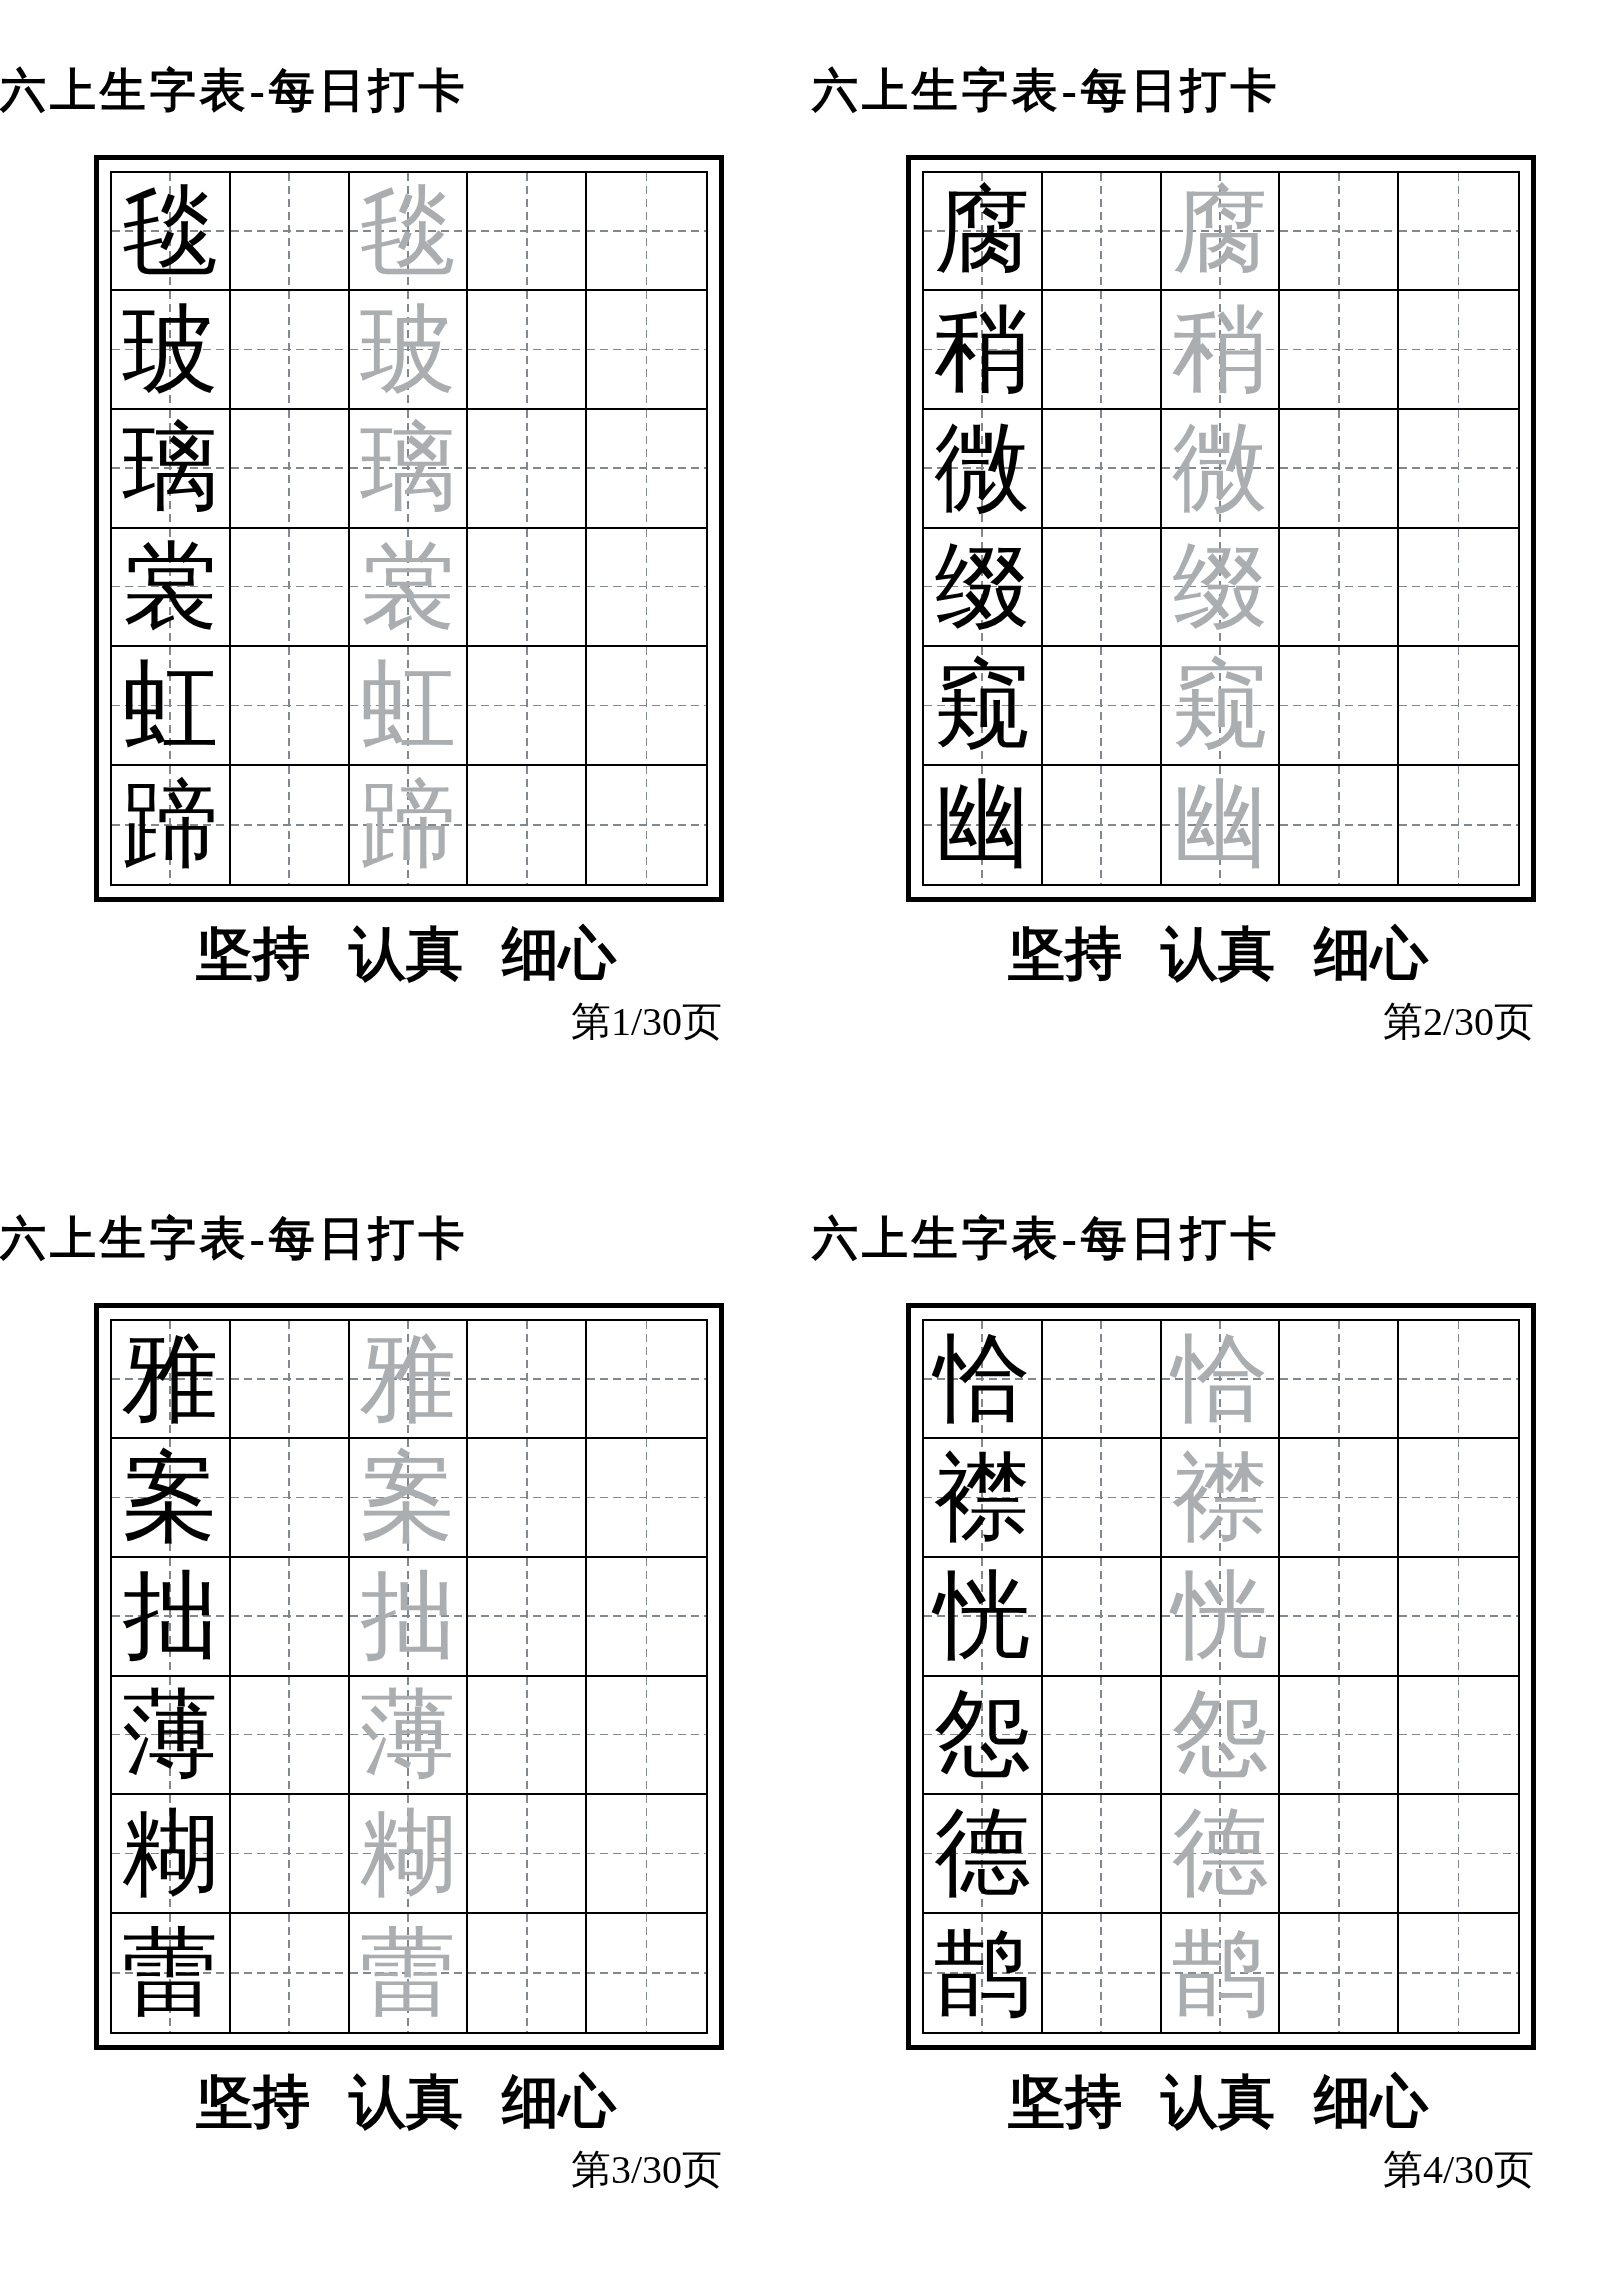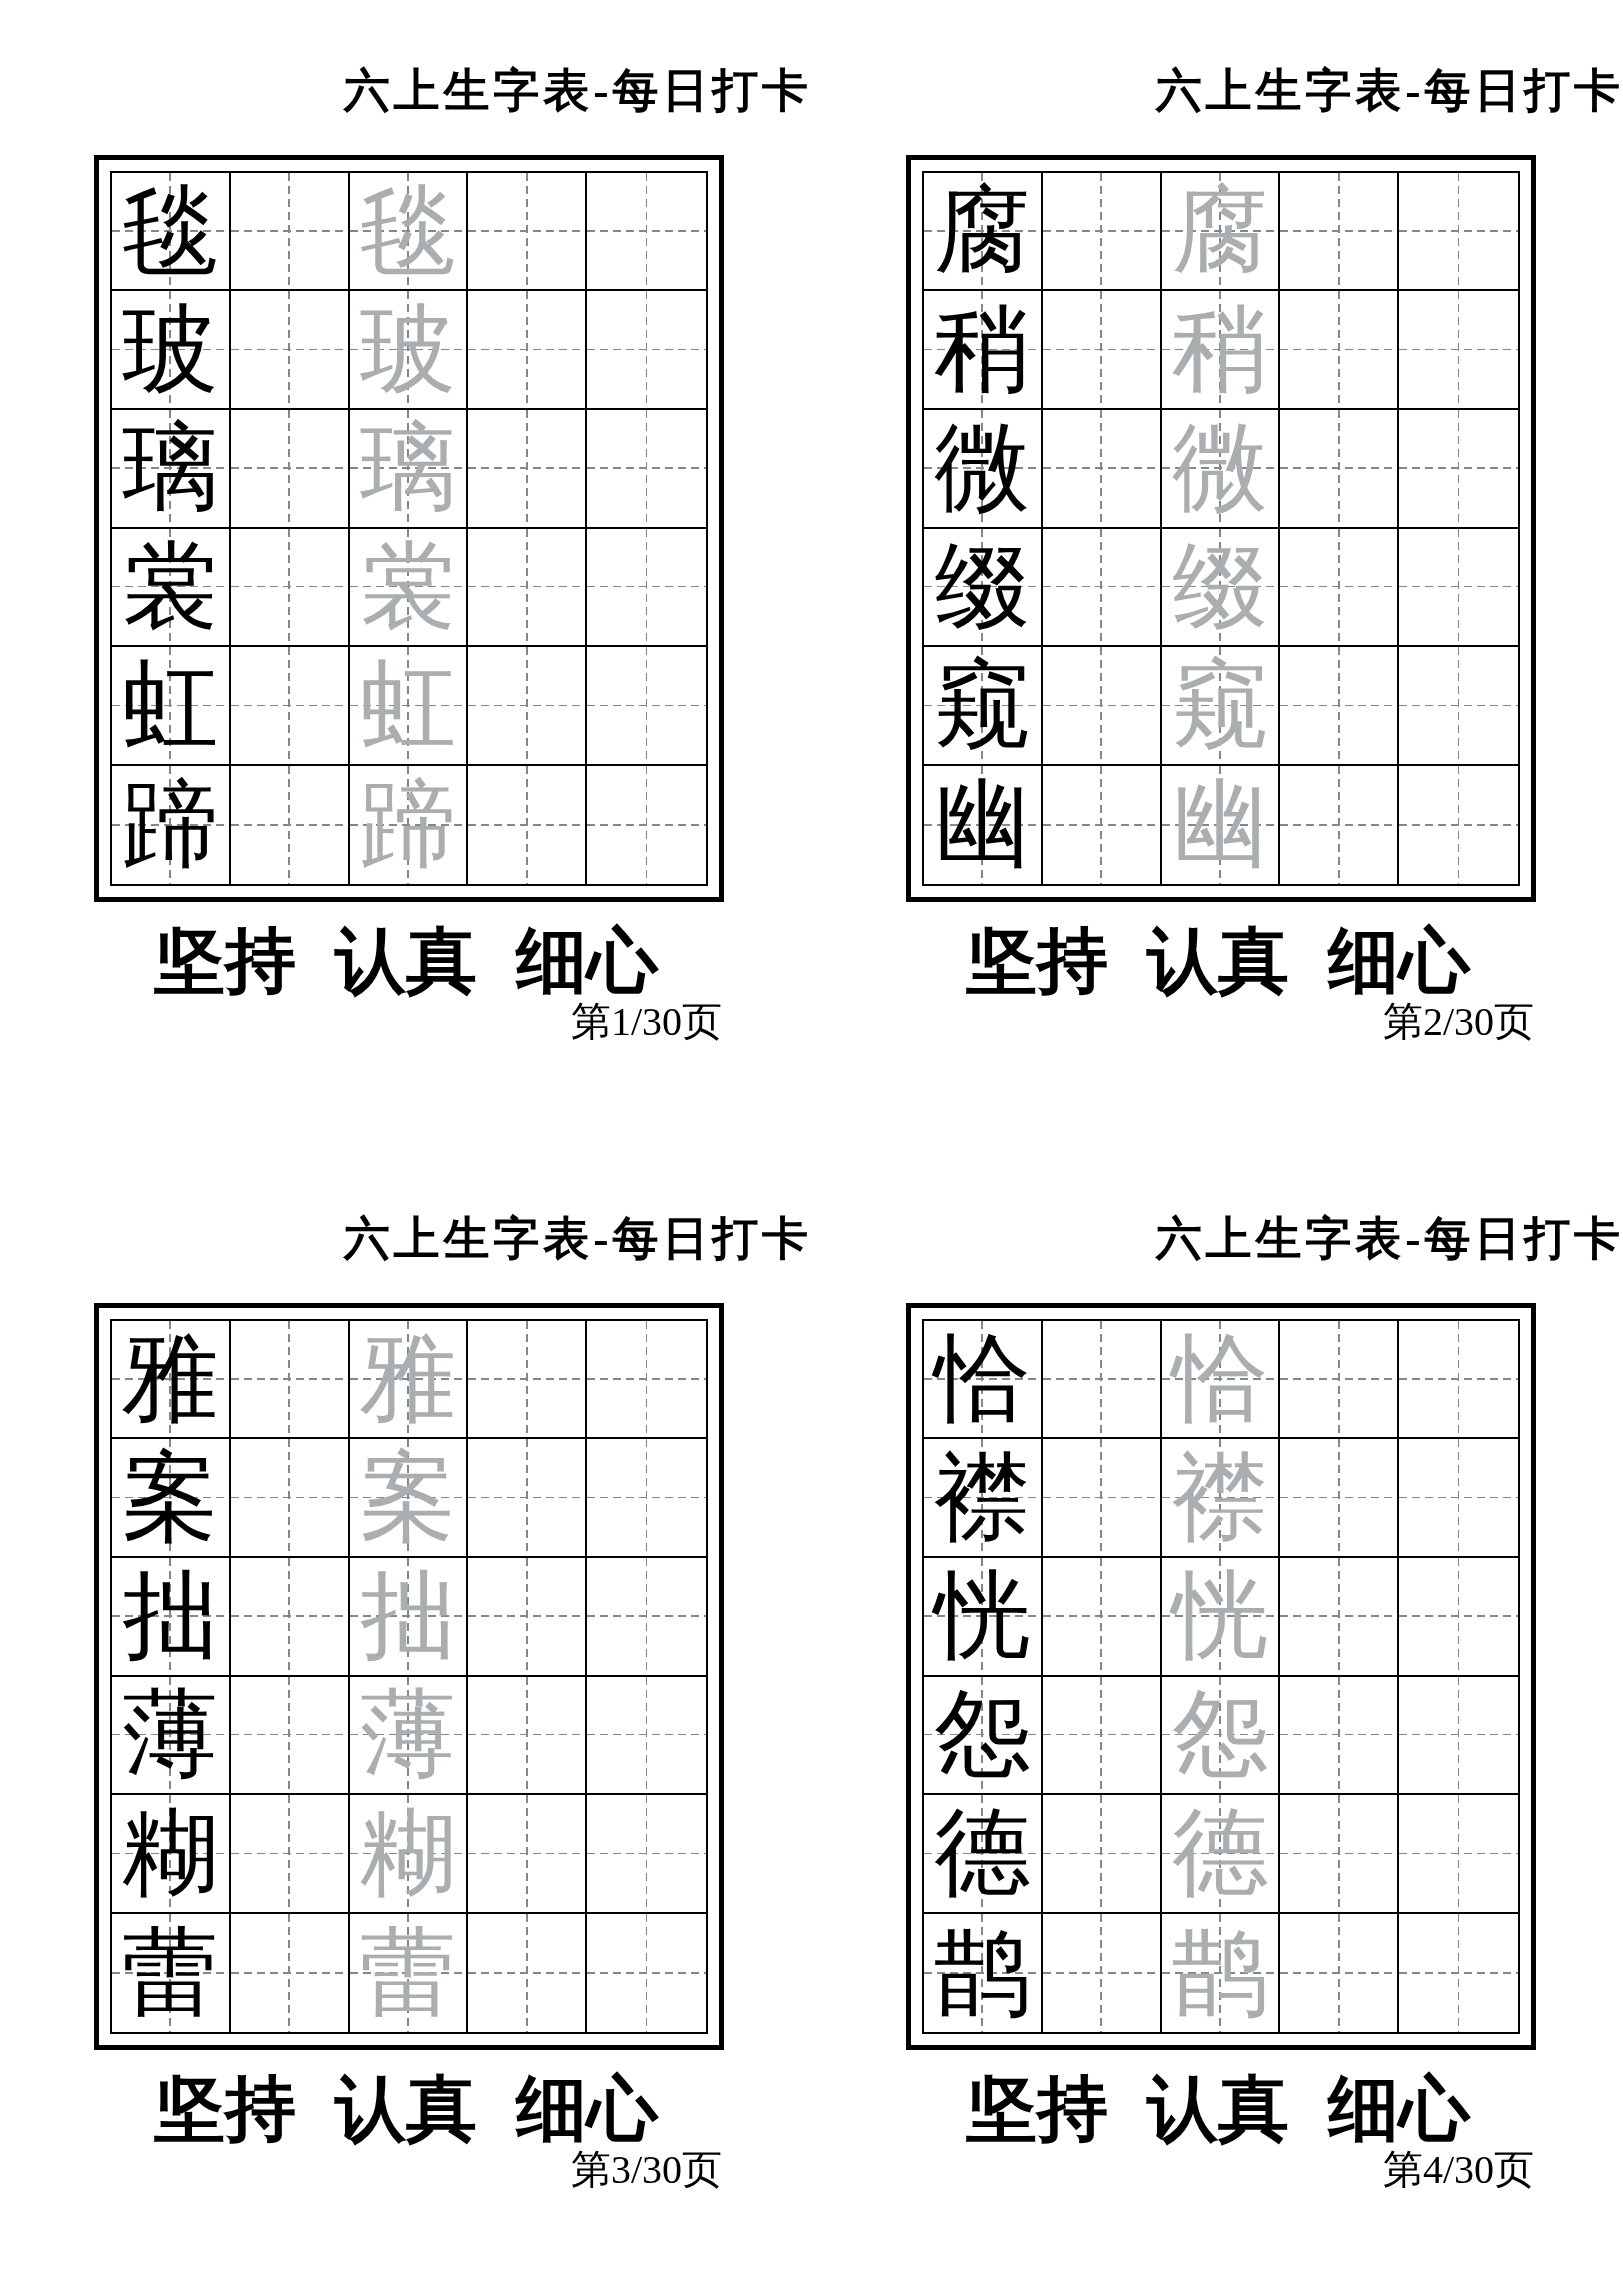--- a/index.html
+++ b/index.html
@@ -24,21 +24,21 @@
   .p1 { left: 812px; top: 0; }
   .p2 { left: 0;      top: 1148px; }
   .p3 { left: 812px; top: 1148px; }
 
   .title {
     position: absolute;
     top: 65px;
     left: 0;
     width: 100%;
     margin: 0;
-    text-align: right;
+    text-align: left;
     font-size: 46px;
     line-height: 1.15;
     font-weight: bold;
     letter-spacing: 3.9px;
     color: var(--ink, #000);
     white-space: nowrap;
   }
 
   .frame {
     position: absolute;
@@ -106,21 +106,21 @@
   .ch.trace { color: var(--trace, #aaaeb1); }
 
   .motto {
     position: absolute;
     top: 924px;
     left: 0;
     width: 100%;
     display: flex;
     justify-content: center;
     gap: 39px;
-    font-size: 71px;
+    font-size: 57px;
     line-height: 1.05;
     font-weight: bold;
     color: var(--ink, #000);
     white-space: nowrap;
   }
 
   .pagenum {
     position: absolute;
     top: 1000px;
     right: 90px;

